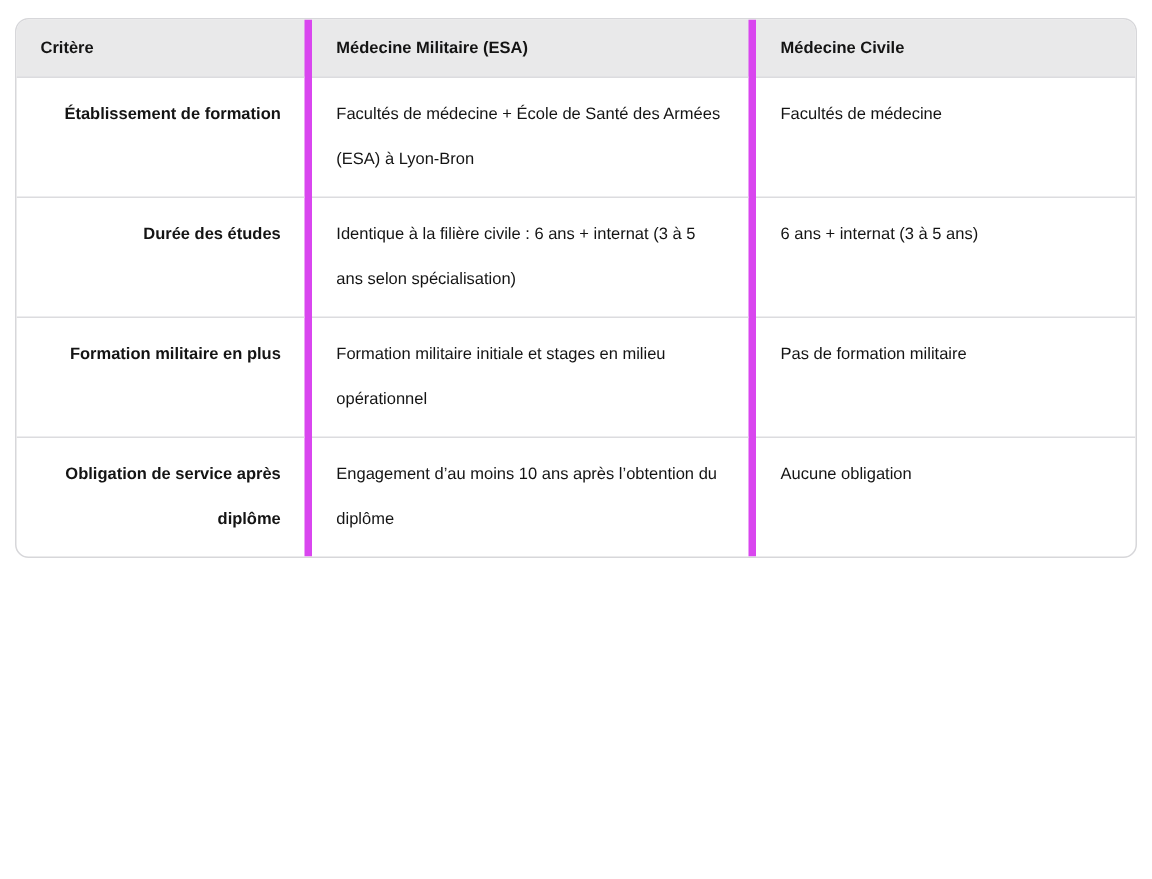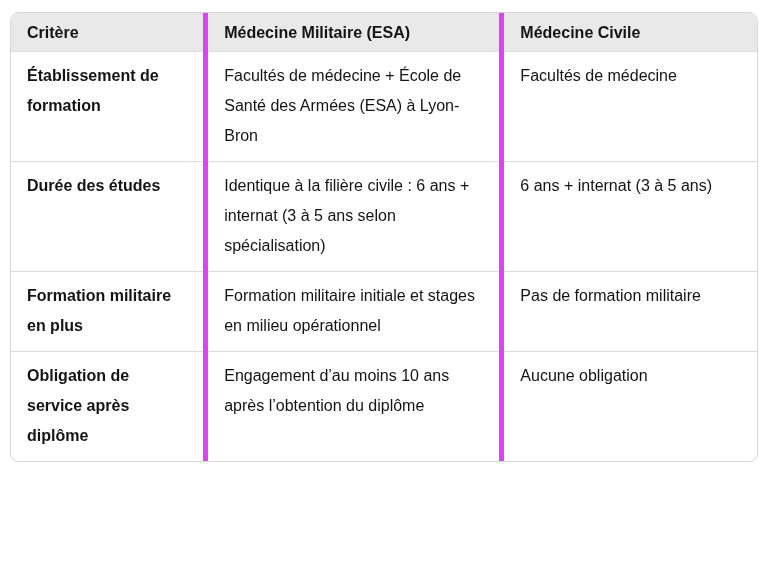--- a/index.html
+++ b/index.html
@@ -17,21 +17,21 @@
   .table-wrap {
     border: 1px solid #d7d7da;
     border-radius: 9px;
     overflow: hidden;
     background: #ffffff;
   }
   table {
     width: 100%;
     border-collapse: collapse;
     table-layout: fixed;
-    font-size: 16px;
+    font-size: 11px;
   }
   col.c1 { width: 26.1%; }
   col.c2 { width: 39.7%; }
   col.c3 { width: 34.2%; }
   thead th {
     background: #e9e9ea;
     font-weight: 700;
     text-align: left;
     padding: 9px 16px 8px 16px;
     line-height: 21px;
@@ -41,20 +41,21 @@
     padding: 9px 16px 10px 16px;
     line-height: 30px;
     vertical-align: top;
     border-top: 1px solid #dcdcdf;
   }
   th + th, td + td {
     border-left: 5px solid #d946ef;
   }
   td.crit {
     font-weight: 700;
+    text-align: right;
   }
 </style>
 </head>
 <body>
 
 <div class="page">
   <div class="table-wrap">
     <table>
       <colgroup>
         <col class="c1">

